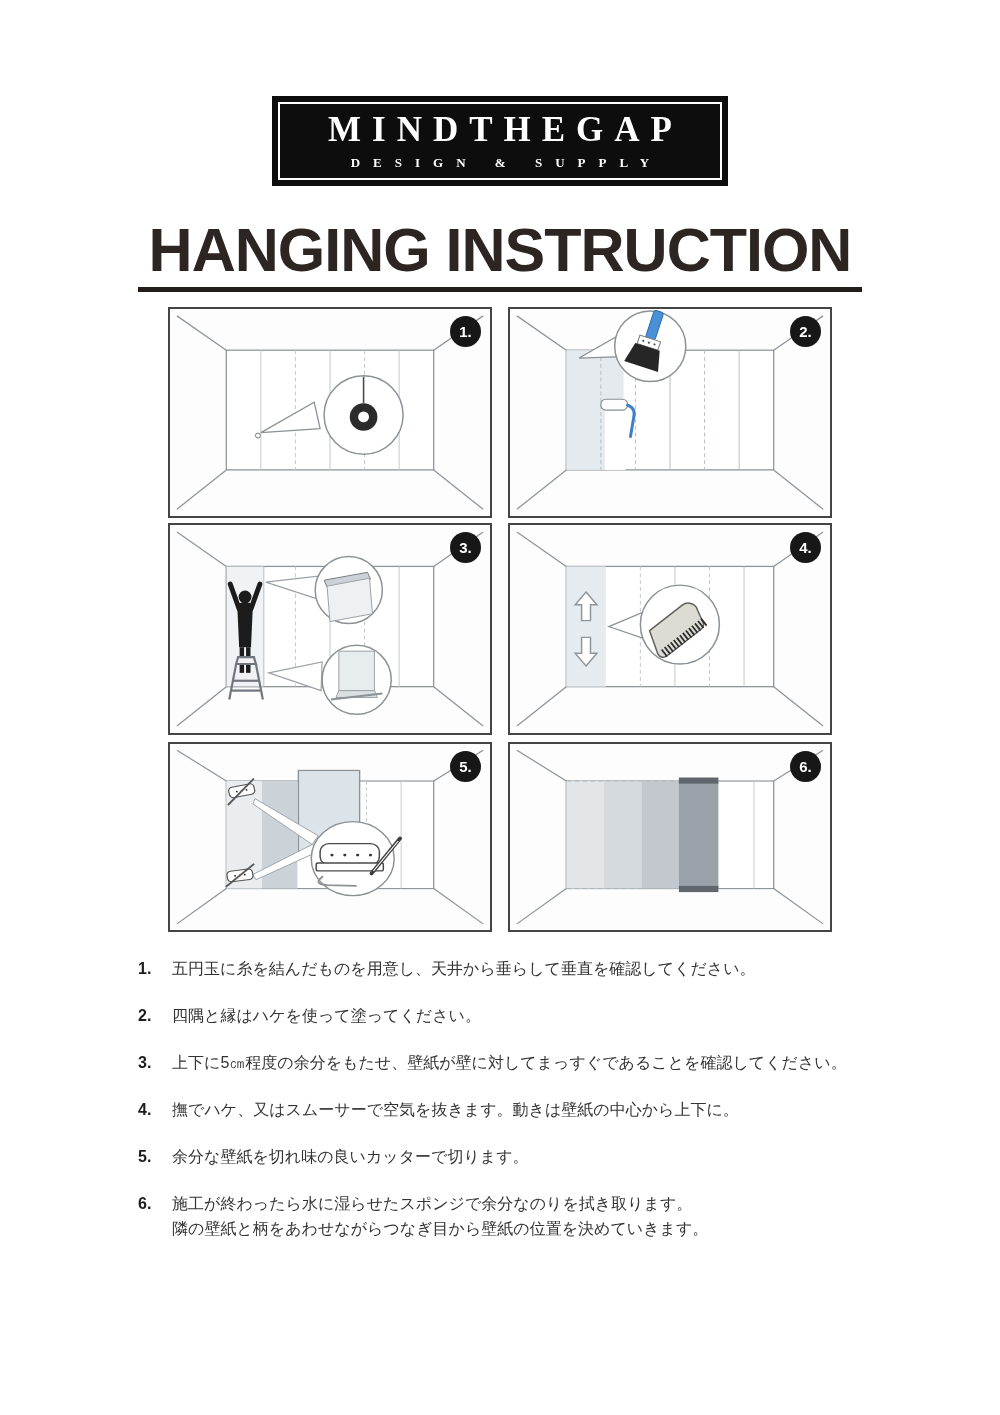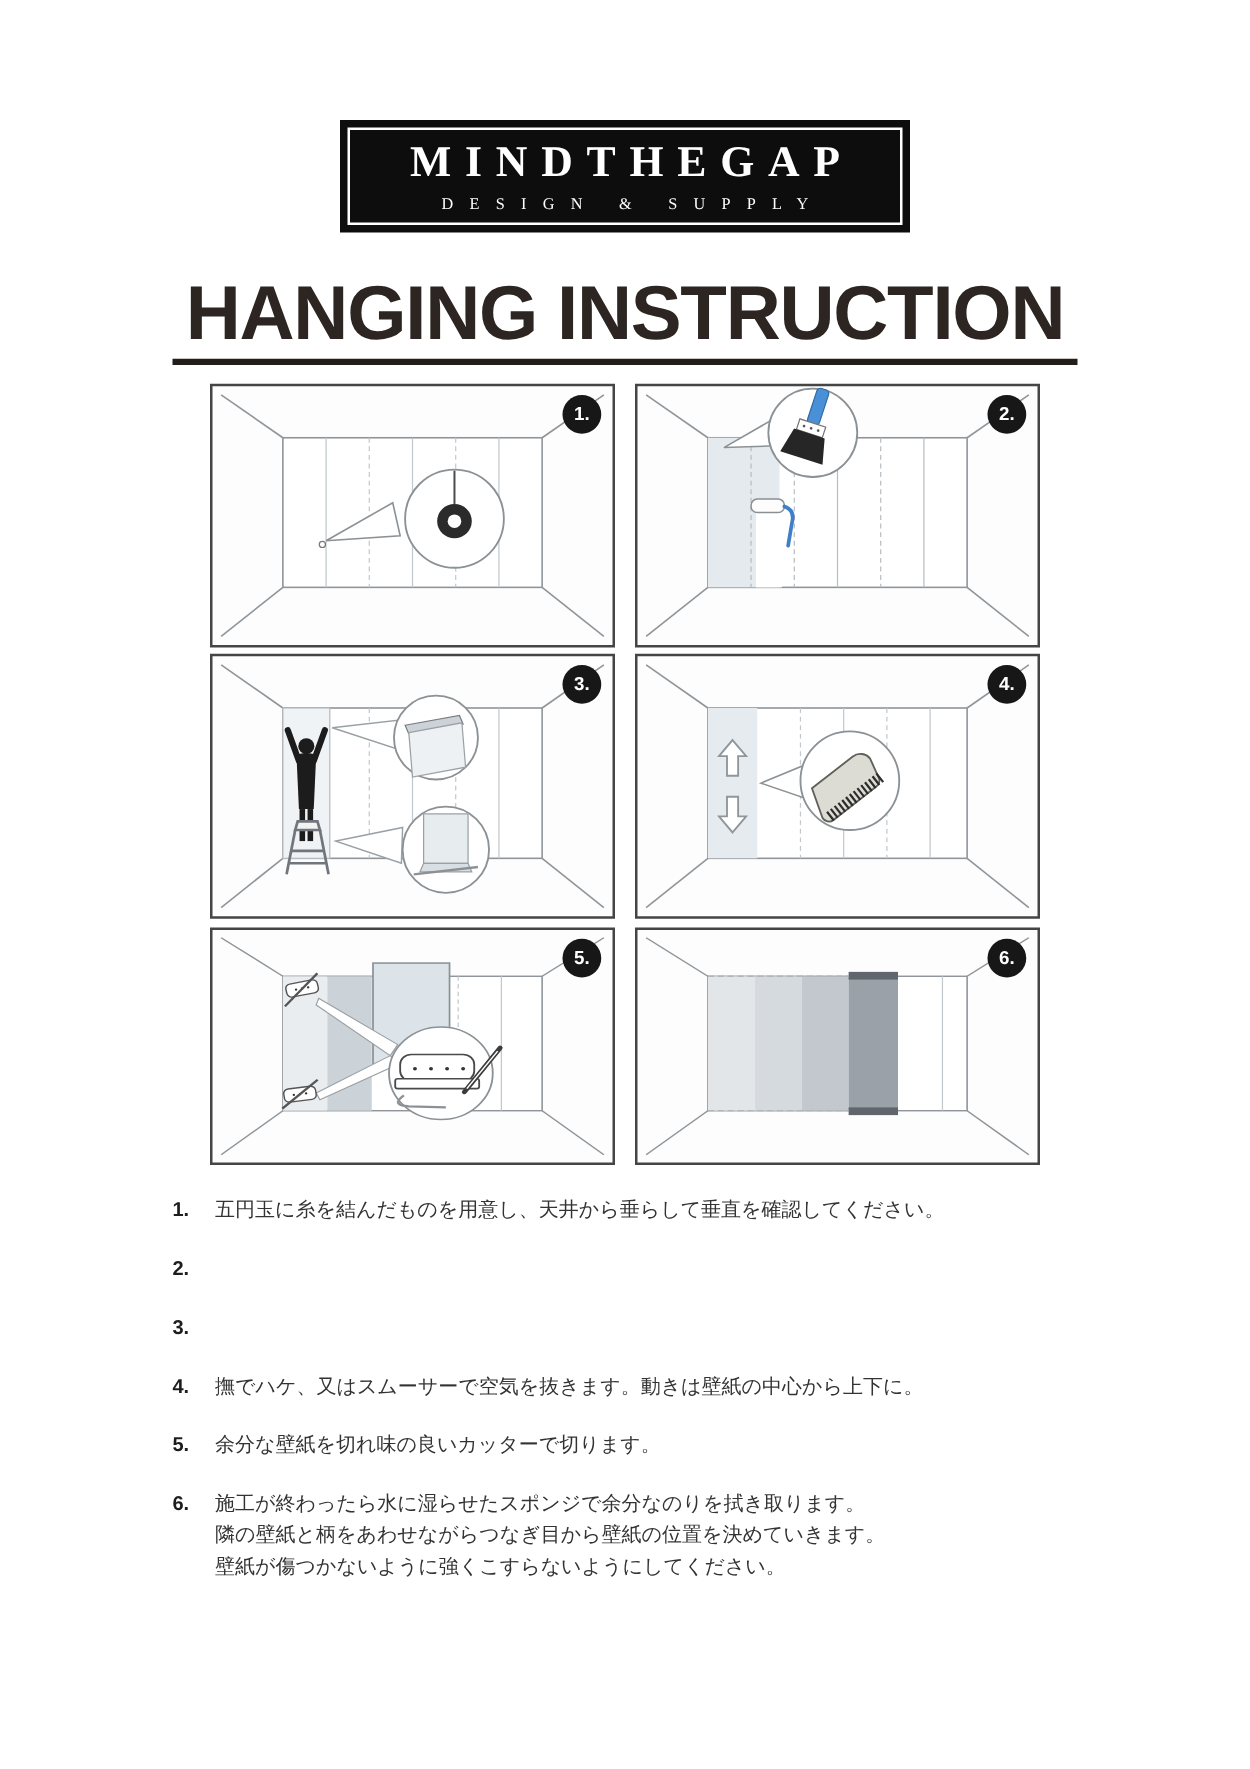--- a/index.html
+++ b/index.html
@@ -16,21 +16,21 @@
   .logo-inner {
     width:100%; height:100%; box-sizing:border-box; border:2px solid #ffffff;
     display:flex; flex-direction:column; align-items:center; justify-content:center;
   }
   .logo-title {
     color:#ffffff; font-family:"Liberation Serif","DejaVu Serif",serif;
     font-weight:bold; font-size:35px; line-height:1; letter-spacing:11px; text-indent:11px;
   }
   .logo-sub {
     color:#ffffff; font-family:"Liberation Serif","DejaVu Serif",serif;
-    font-weight:normal; font-size:13px; letter-spacing:13px; text-indent:13px; margin-top:8px;
+    font-weight:bold; font-size:13px; letter-spacing:13px; text-indent:13px; margin-top:8px;
   }
 
   
   .title {
     position:absolute; left:0; top:215px; width:1000px; margin:0;
     text-align:center; font-size:61px; font-weight:bold; color:#2c2522; letter-spacing:-1px;
   }
   .title-rule { position:absolute; left:138px; top:287px; width:724px; height:5px; background:#241e1b; }
 
   
@@ -285,42 +285,43 @@
   <ol class="instructions">
     <li class="instr">
       <span class="num">1.</span>
       <div class="lines">
           <div>五円玉に糸を結んだものを用意し、天井から垂らして垂直を確認してください。</div>
         </div>
     </li>
     <li class="instr">
       <span class="num">2.</span>
       <div class="lines">
+        <div>四隅と縁はハケを使って塗ってください。</div>
       </div>
     </li>
     <li class="instr">
       <span class="num">3.</span>
       <div class="lines">
+        <div>上下に5㎝程度の余分をもたせ、壁紙が壁に対してまっすぐであることを確認してください。</div>
       </div>
     </li>
     <li class="instr">
       <span class="num">4.</span>
       <div class="lines">
           <div>撫でハケ、又はスムーサーで空気を抜きます。動きは壁紙の中心から上下に。</div>
         </div>
     </li>
     <li class="instr">
       <span class="num">5.</span>
       <div class="lines">
           <div>余分な壁紙を切れ味の良いカッターで切ります。</div>
         </div>
     </li>
     <li class="instr">
       <span class="num">6.</span>
       <div class="lines">
         <div>施工が終わったら水に湿らせたスポンジで余分なのりを拭き取ります。</div>
         <div>隣の壁紙と柄をあわせながらつなぎ目から壁紙の位置を決めていきます。</div>
-        <div>壁紙が傷つかないように強くこすらないようにしてください。</div>
       </div>
     </li>
   </ol>
 
 </div>
 
 </body></html>

